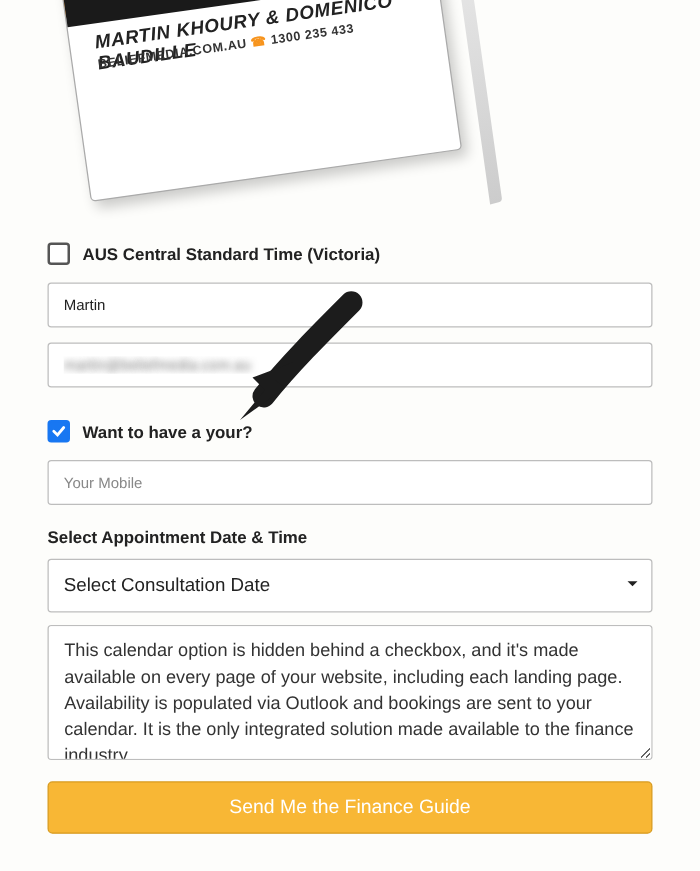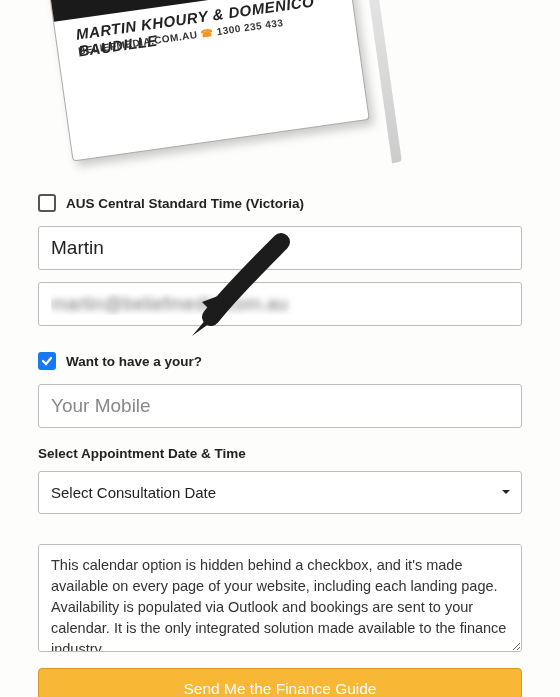--- a/index.html
+++ b/index.html
@@ -115,30 +115,30 @@
     font-weight: 700;
     color: #222;
   }
 
   .field {
     width: 100%;
     border: 1px solid #bdbdbd;
     border-radius: 3px;
     background: #fff;
     padding: 10px 12px;
-    font-size: 19px;
+    font-size: 12px;
     color: #222;
     margin-bottom: 12px;
     font-family: inherit;
   }
   .field::placeholder { color: #888; }
   .field.blur { color: transparent; text-shadow: 0 0 6px rgba(80,80,80,0.8); }
   .select-wrap {
     position: relative;
-    margin-bottom: 30px;
+    margin-bottom: 10px;
   }
   .select {
     width: 100%;
     border: 1px solid #bdbdbd;
     border-radius: 3px;
     background: #fff;
     padding: 12px 12px;
     font-size: 15px;
     color: #222;
     font-family: inherit;

